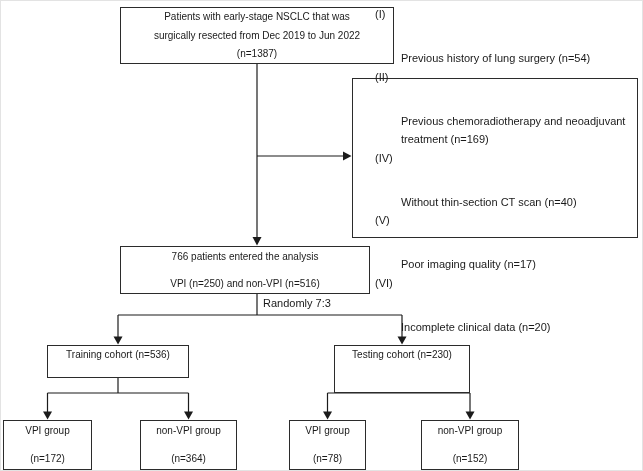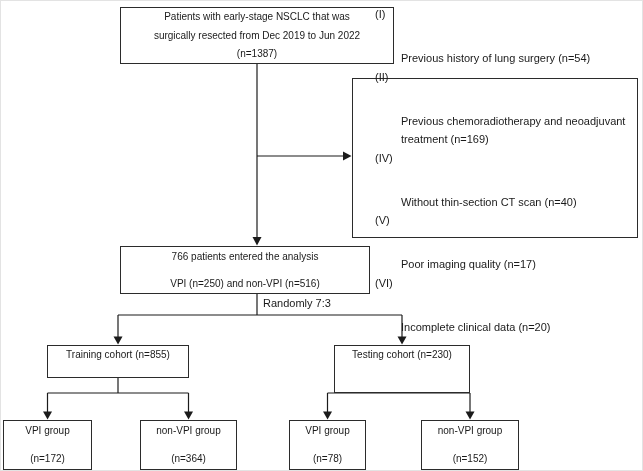--- a/index.html
+++ b/index.html
@@ -158,21 +158,21 @@
   </div>
 
   <div class="box" id="box-analysis">
     <div>766 patients entered the analysis</div>
     <div>VPI (n=250) and non-VPI (n=516)</div>
   </div>
 
   <div id="random-label">Randomly 7:3</div>
 
   <div class="box" id="box-training">
-    <div>Training cohort (n=855)</div>
+    <div>Training cohort (n=536)</div>
   </div>
 
   <div class="box" id="box-testing">
     <div>Testing cohort (n=230)</div>
   </div>
 
   <div class="box" id="box-vpi-train">
     <div>VPI group</div>
     <div>(n=172)</div>
   </div>

